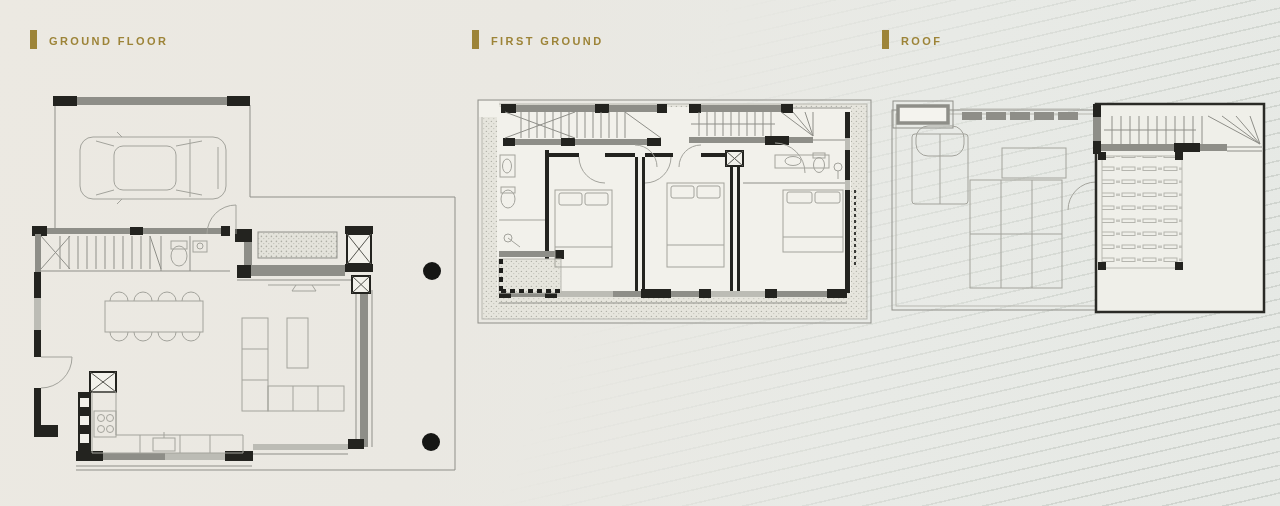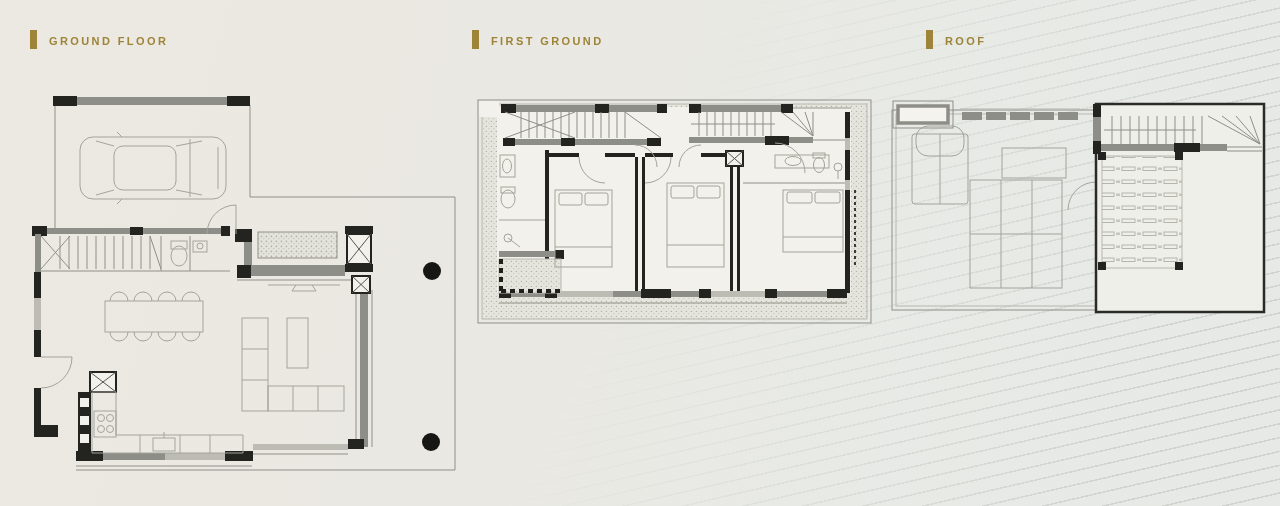--- a/index.html
+++ b/index.html
@@ -41,21 +41,21 @@
 <div class="stripes"></div>
 
 <div class="section-header" style="left:30px;top:30px">
   <div class="accent-bar"></div>
   <div class="section-label">GROUND FLOOR</div>
 </div>
 <div class="section-header" style="left:472px;top:30px">
   <div class="accent-bar"></div>
   <div class="section-label">FIRST GROUND</div>
 </div>
-<div class="section-header" style="left:926px;top:30px">
+<div class="section-header" style="left:882px;top:30px">
   <div class="accent-bar"></div>
   <div class="section-label">ROOF</div>
 </div>
 
 <svg class="plan" style="left:30px;top:95px" width="430" height="380" viewBox="0 0 430 380">
   <defs>
     <pattern id="gstip" width="5" height="5" patternUnits="userSpaceOnUse">
       <rect width="5" height="5" fill="#e4e3db"></rect>
       <circle cx="1.4" cy="1.4" r="0.8" fill="#aeaea5"></circle>
       <circle cx="3.8" cy="3.6" r="0.6" fill="#b8b8af"></circle>

